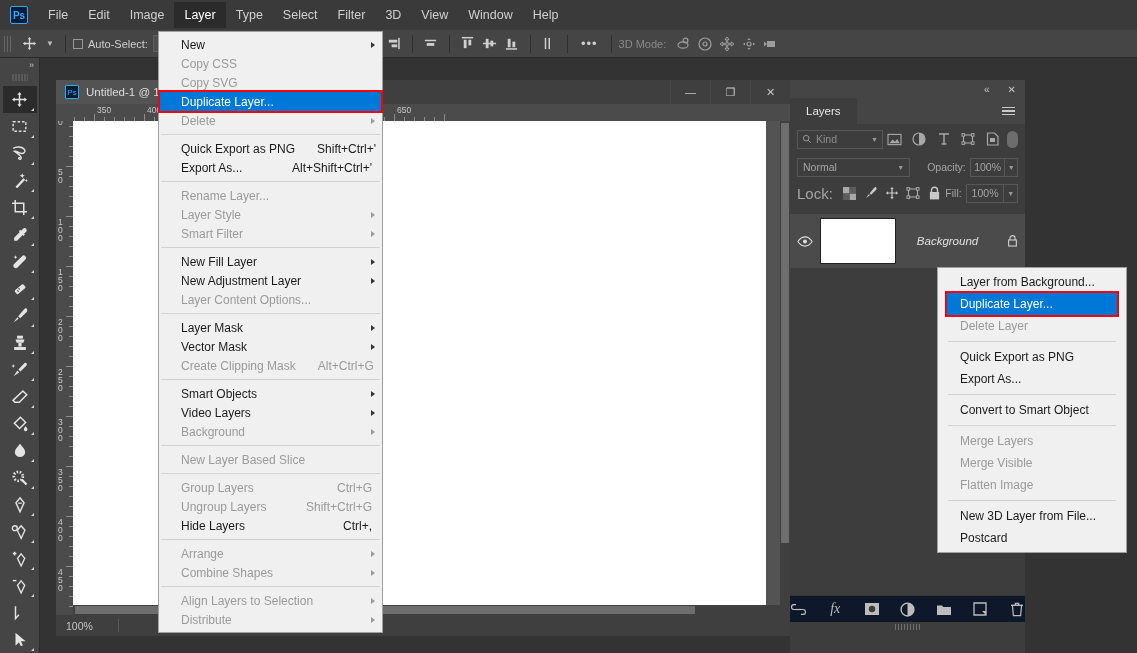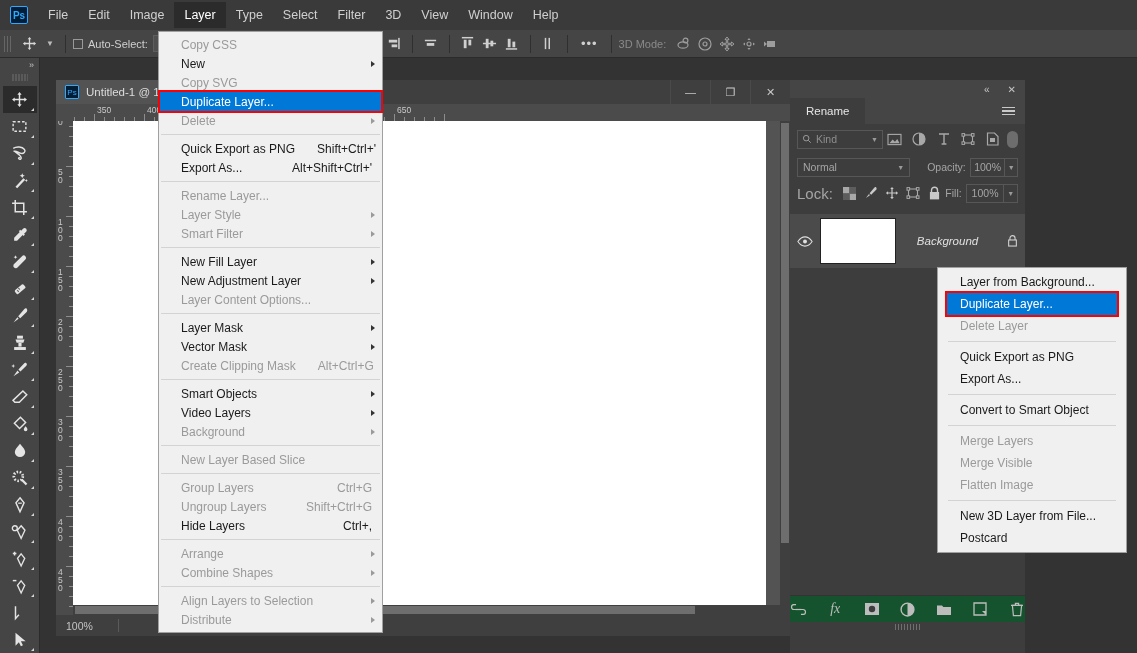--- a/index.html
+++ b/index.html
@@ -131,21 +131,21 @@
   .lock-ico { width: 22px; height: 20px; display: flex; align-items: center; justify-content: center; }
   .lp-fill-lbl { color: #a5a5a5; font-size: 10.5px; margin-left: auto; }
 
   .lp-list { position: absolute; left: 0; top: 134px; width: 235px; height: 440px; background: #3d3d3d; }
   .layer-row { height: 54px; background: #4b4b4b; display: flex; align-items: center; position: relative; }
   .eye-cell { width: 30px; display: flex; align-items: center; justify-content: center; }
   .thumb { width: 76px; height: 46px; background: #fff; border: 1px solid #222; }
   .layer-name { flex: 1; color: #e0e0e0; font-size: 11.5px; font-style: italic; text-align: center; }
   .layer-lock { width: 26px; display: flex; align-items: center; justify-content: center; }
 
-  .lp-bottom { position: absolute; left: 0; bottom: 31px; width: 235px; height: 27px; background: #14532d;
+  .lp-bottom { position: absolute; left: 0; bottom: 31px; width: 235px; height: 27px; background: #0f172a;
     border-top: 1px solid #333; display: flex; align-items: center; justify-content: center; gap: 20px; }
   .lpb-ico { width: 20px; height: 20px; display: flex; align-items: center; justify-content: center; color: #bdbdbd; }
   .lp-gripbar { position: absolute; left: 0; bottom: 22px; width: 235px; height: 9px; background: #3d3d3d;
     display: flex; align-items: center; justify-content: center; }
   .lp-gripbar i { width: 26px; height: 6px;
     background: repeating-linear-gradient(to right,#6f6f6f 0 1px,transparent 1px 3px); }
 
   
   .dropdown {
     position: absolute; background: #f0f0f0; border: 1px solid #a0a0a0;
@@ -587,21 +587,21 @@
       <div class="sb-doc">Doc</div>
     </div>
   </div>
 
   <div class="layerspanel">
     <div class="lp-topbar">
       <span>«</span>
       <span>✕</span>
     </div>
     <div class="lp-tabrow">
-      <div class="lp-tab">Rename</div>
+      <div class="lp-tab">Layers</div>
       <div class="lp-menu-ico">
           <i></i>
           <i></i>
           <i></i>
         </div>
     </div>
 
     <div class="lp-filter">
       <div class="lp-kind">
         <svg width="10" height="10" viewBox="0 0 12 12">
@@ -755,26 +755,26 @@
             <path d="M1 3.4h12M5.4 1.4h3.2v2H5.4z" fill="none" stroke="#bdbdbd" stroke-width="1.2"></path>
           </svg>
       </div>
     </div>
     <div class="lp-gripbar">
         <i></i>
       </div>
   </div>
 
   <div class="dropdown" id="layer-menu">
+      <div class="mi">
+        <span>New</span>
+        <span class="arr"></span>
+      </div>
       <div class="mi dim">
         <span>Copy CSS</span>
-      </div>
-      <div class="mi">
-        <span>New</span>
-        <span class="arr"></span>
       </div>
       <div class="mi dim">
         <span>Copy SVG</span>
       </div>
       <div class="mi hl" style="position: relative;">
         <span>Duplicate Layer...</span>
         <span class="redbox" style="top: -2px; height: 23px;"></span>
       </div>
       <div class="mi dim">
         <span>Delete</span>

